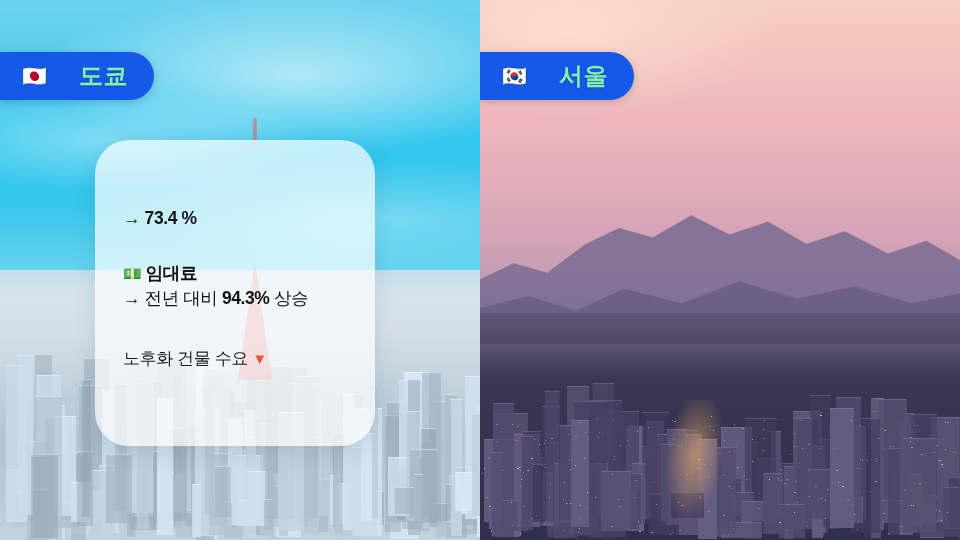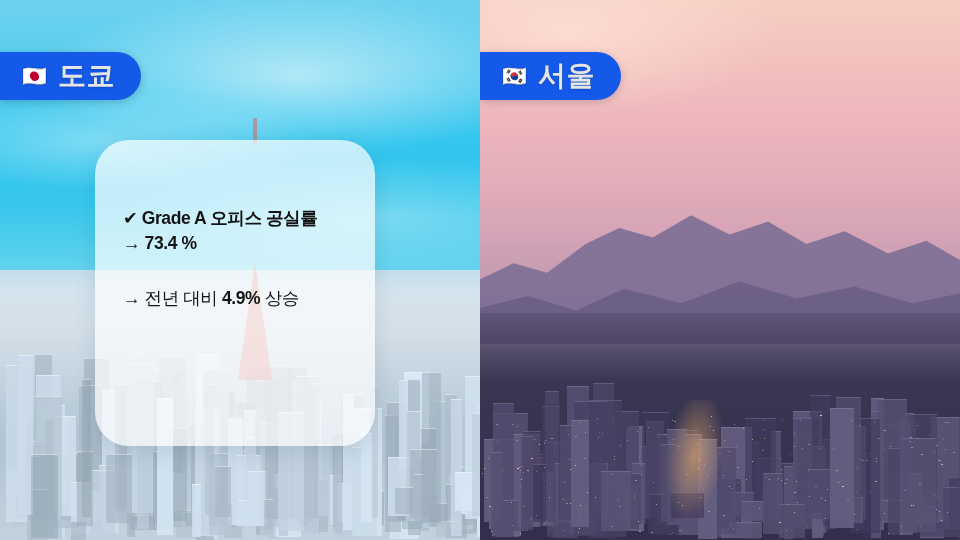--- a/index.html
+++ b/index.html
@@ -94,22 +94,23 @@
   .badge {
     position: absolute; top: 52px; left: 0;
     height: 48px; padding: 0 26px 0 22px;
     background: #1559e8;
     border-radius: 0 26px 26px 0;
     display: flex; align-items: center; gap: 11px;
     box-shadow: 0 2px 8px rgba(0,0,0,.18);
   }
   .badge .flag { font-size: 20px; line-height: 1; filter: drop-shadow(0 0 1px rgba(0,0,0,.25)); }
   .badge .bl {
-    color: #e5e5e5; font-size: 28px; font-weight: 700; letter-spacing: .5px;
+    color: #86efac; font-size: 24px; font-weight: 700; letter-spacing: .5px;
     text-shadow: 0 1px 2px rgba(0,0,0,.18);
+    margin-left: 21px;
   }
 
   
   .info-card {
     position: absolute; left: 95px; top: 140px;
     width: 280px; height: 306px;
     background: rgba(255,255,255,.70);
     border-radius: 34px;
     box-shadow: 0 6px 22px rgba(30,60,90,.13);
     padding: 30px 0 0 28px;
@@ -323,37 +324,41 @@
 
     <div class="badge">
       <span class="flag">🇯🇵</span>
       <span class="bl">도쿄</span>
     </div>
 
     <div class="info-card">
 
       <div class="ic-b1">
         <div class="ic-row">
-          <span class="mk">✔</span>
-          <span>Grade A 오피스 공실률</span>
-        </div>
-        <div class="ic-row">
           <span>→</span>
           <span>73.4 %</span>
         </div>
       </div>
 
       <div class="ic-b2">
+        <div class="ic-row">
+          <span class="emoji-money">💵</span>
+          <span>임대료</span>
+        </div>
         <div class="ic-sub">
           <span>→</span>
-          <span>전년 대비 </span><b>4.9%</b><span> 상승</span>
+          <span>전년 대비 </span><b>94.3%</b><span> 상승</span>
         </div>
       </div>
 
       <div class="ic-b3">
+        <div class="ic-dem">
+          <span>노후화 건물 수요</span>
+          <span class="arw-dn">▼</span>
+        </div>
       </div>
     </div>
   </div>
 
   <div class="panel">
     <div class="sky-seoul"></div>
     <div class="mountain"></div>
     <div class="ridge"></div>
     <div class="ridge2"></div>
     <div class="city-seoul">

